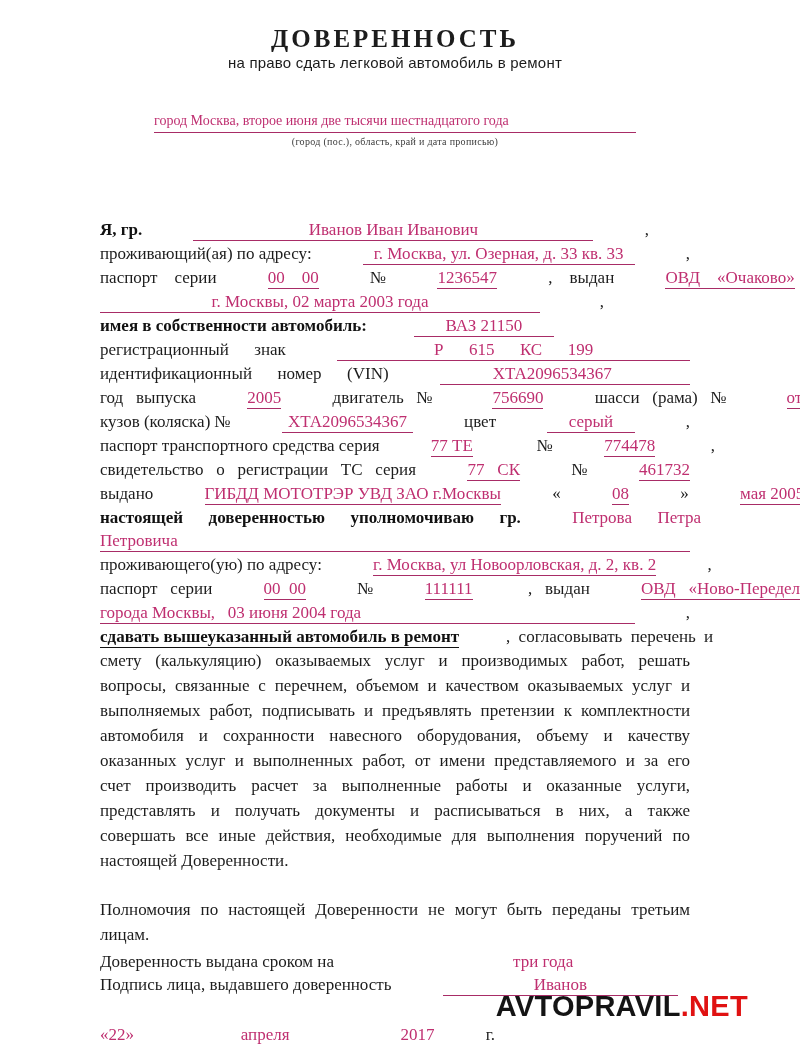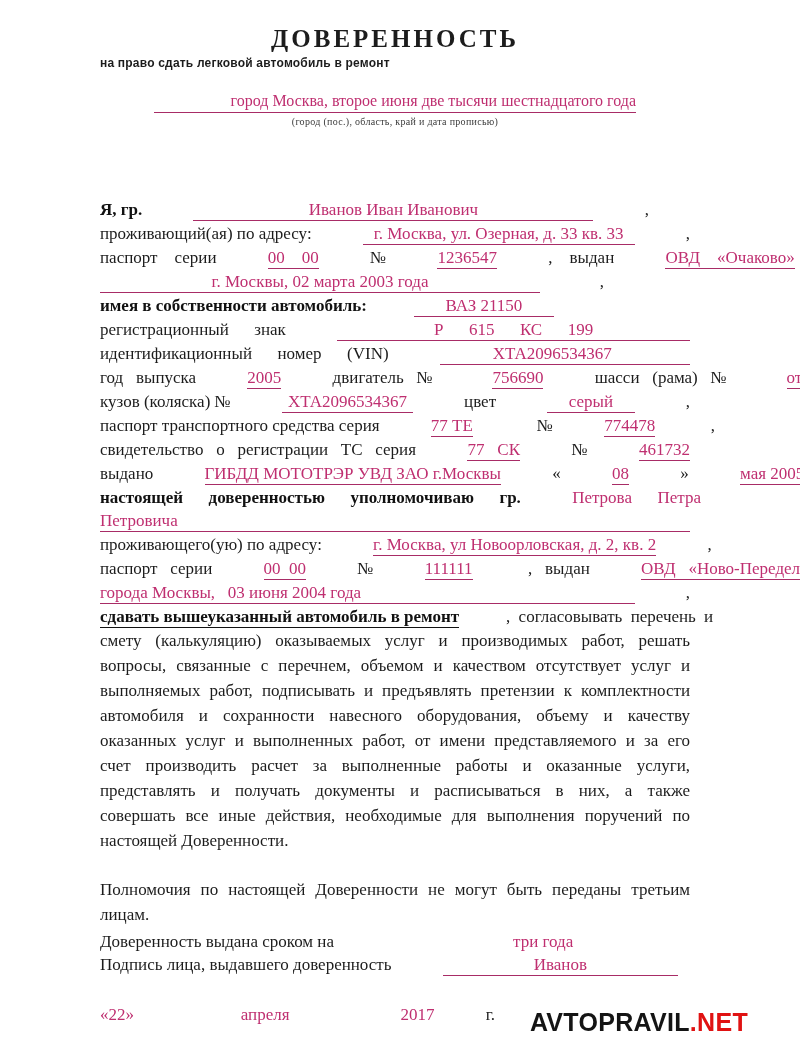--- a/index.html
+++ b/index.html
@@ -10,26 +10,26 @@
   }
   .page {
     position:relative; width:800px; height:1050px; box-sizing:border-box;
     padding:26px 110px 0 100px;
   }
   .title {
     text-align:center; font-weight:bold; font-size:25px; letter-spacing:3px;
     line-height:26px;
   }
   .subtitle {
-    font-weight:bold; font-size:12px; line-height:22px;
+    text-align:center; font-weight:normal; font-size:15px; line-height:22px;
     font-family:"Liberation Sans", sans-serif; letter-spacing:0.2px;
   }
   .dateline {
-    margin:16px auto 0 auto; width:482px; text-align:right;
-    color:var(--pink); font-size:16px; line-height:22px;
+    margin:36px auto 0 auto; width:482px; text-align:left;
+    color:var(--pink); font-size:14px; line-height:22px;
     border-bottom:1.5px solid var(--pline); white-space:nowrap;
   }
   .caption {
     margin-top:3px; text-align:center; font-size:10px; color:#3a3a3a;
     letter-spacing:0.3px;
   }
   #form-body { margin-top:24px; }
   .fl { display:flex; align-items:baseline; line-height:21px; margin-bottom:2px;
         font-size:17px;gap:47px; }
   .fl > span { white-space:pre; }
@@ -39,23 +39,23 @@
   .sg-b  { color:#1c1c1c; }
   .sg-bb { color:#111; font-weight:bold; }
   .sg-bbu{ color:#111; font-weight:bold; border-bottom:1.6px solid #111; }
   .sg-p  { color:var(--pink); border-bottom:1px solid var(--pline);
            display:inline-block; text-align:center; }
   .sg-pl { color:var(--pink); border-bottom:1px solid var(--pline);
            display:inline-block; text-align:left; }
   .sg-pn { color:var(--pink); }
   .grow  { flex:1 1 auto; }
   .footer {
-    position:absolute; right:52px; bottom:14px;
+    position:absolute; right:52px; bottom:30px;
     font-family:"Liberation Sans", sans-serif; font-weight:bold;
-    font-size:25px; letter-spacing:0.3px; line-height:28px;
+    font-size:29px; letter-spacing:0.3px; line-height:28px;
   }
   .footer .black { color:#141414; }
   .footer .red { color:var(--red); }
 </style>
 </head>
 <body>
 
 <div class="page">
   <div class="title">ДОВЕРЕННОСТЬ</div>
   <div class="subtitle">на право сдать легковой автомобиль в ремонт</div>
@@ -157,21 +157,21 @@
       </div>
       <div class="fl">
         <span class="sg-pl grow">города Москвы,   03 июня 2004 года</span>
         <span class="sg-b"> ,</span>
       </div>
       <div class="fl">
         <span class="sg-bbu">сдавать вышеуказанный автомобиль в ремонт</span>
         <span class="sg-b" style="word-spacing: 4px;">, согласовывать перечень и</span>
       </div>
       <div class="par"><span class="sg-b">смету (калькуляцию) оказываемых услуг и производимых работ, решать</span></div>
-      <div class="par"><span class="sg-b">вопросы, связанные с перечнем, объемом и качеством отсутствует услуг и</span></div>
+      <div class="par"><span class="sg-b">вопросы, связанные с перечнем, объемом и качеством оказываемых услуг и</span></div>
       <div class="par"><span class="sg-b">выполняемых работ, подписывать и предъявлять претензии к комплектности</span></div>
       <div class="par"><span class="sg-b">автомобиля и сохранности навесного оборудования, объему и качеству</span></div>
       <div class="par"><span class="sg-b">оказанных услуг и выполненных работ, от имени представляемого и за его</span></div>
       <div class="par"><span class="sg-b">счет производить расчет за выполненные работы и оказанные услуги,</span></div>
       <div class="par"><span class="sg-b">представлять и получать документы и расписываться в них, а также</span></div>
       <div class="par"><span class="sg-b">совершать все иные действия, необходимые для выполнения поручений по</span></div>
       <div class="par noj"><span class="sg-b">настоящей Доверенности.</span></div>
       <div class="par" style="margin-top: 28px;"><span class="sg-b">Полномочия по настоящей Доверенности не могут быть переданы третьим</span></div>
       <div class="par noj"><span class="sg-b">лицам.</span></div>
       <div class="fl" style="margin-top: 6px; font-family: Liberation Serif, serif;">

